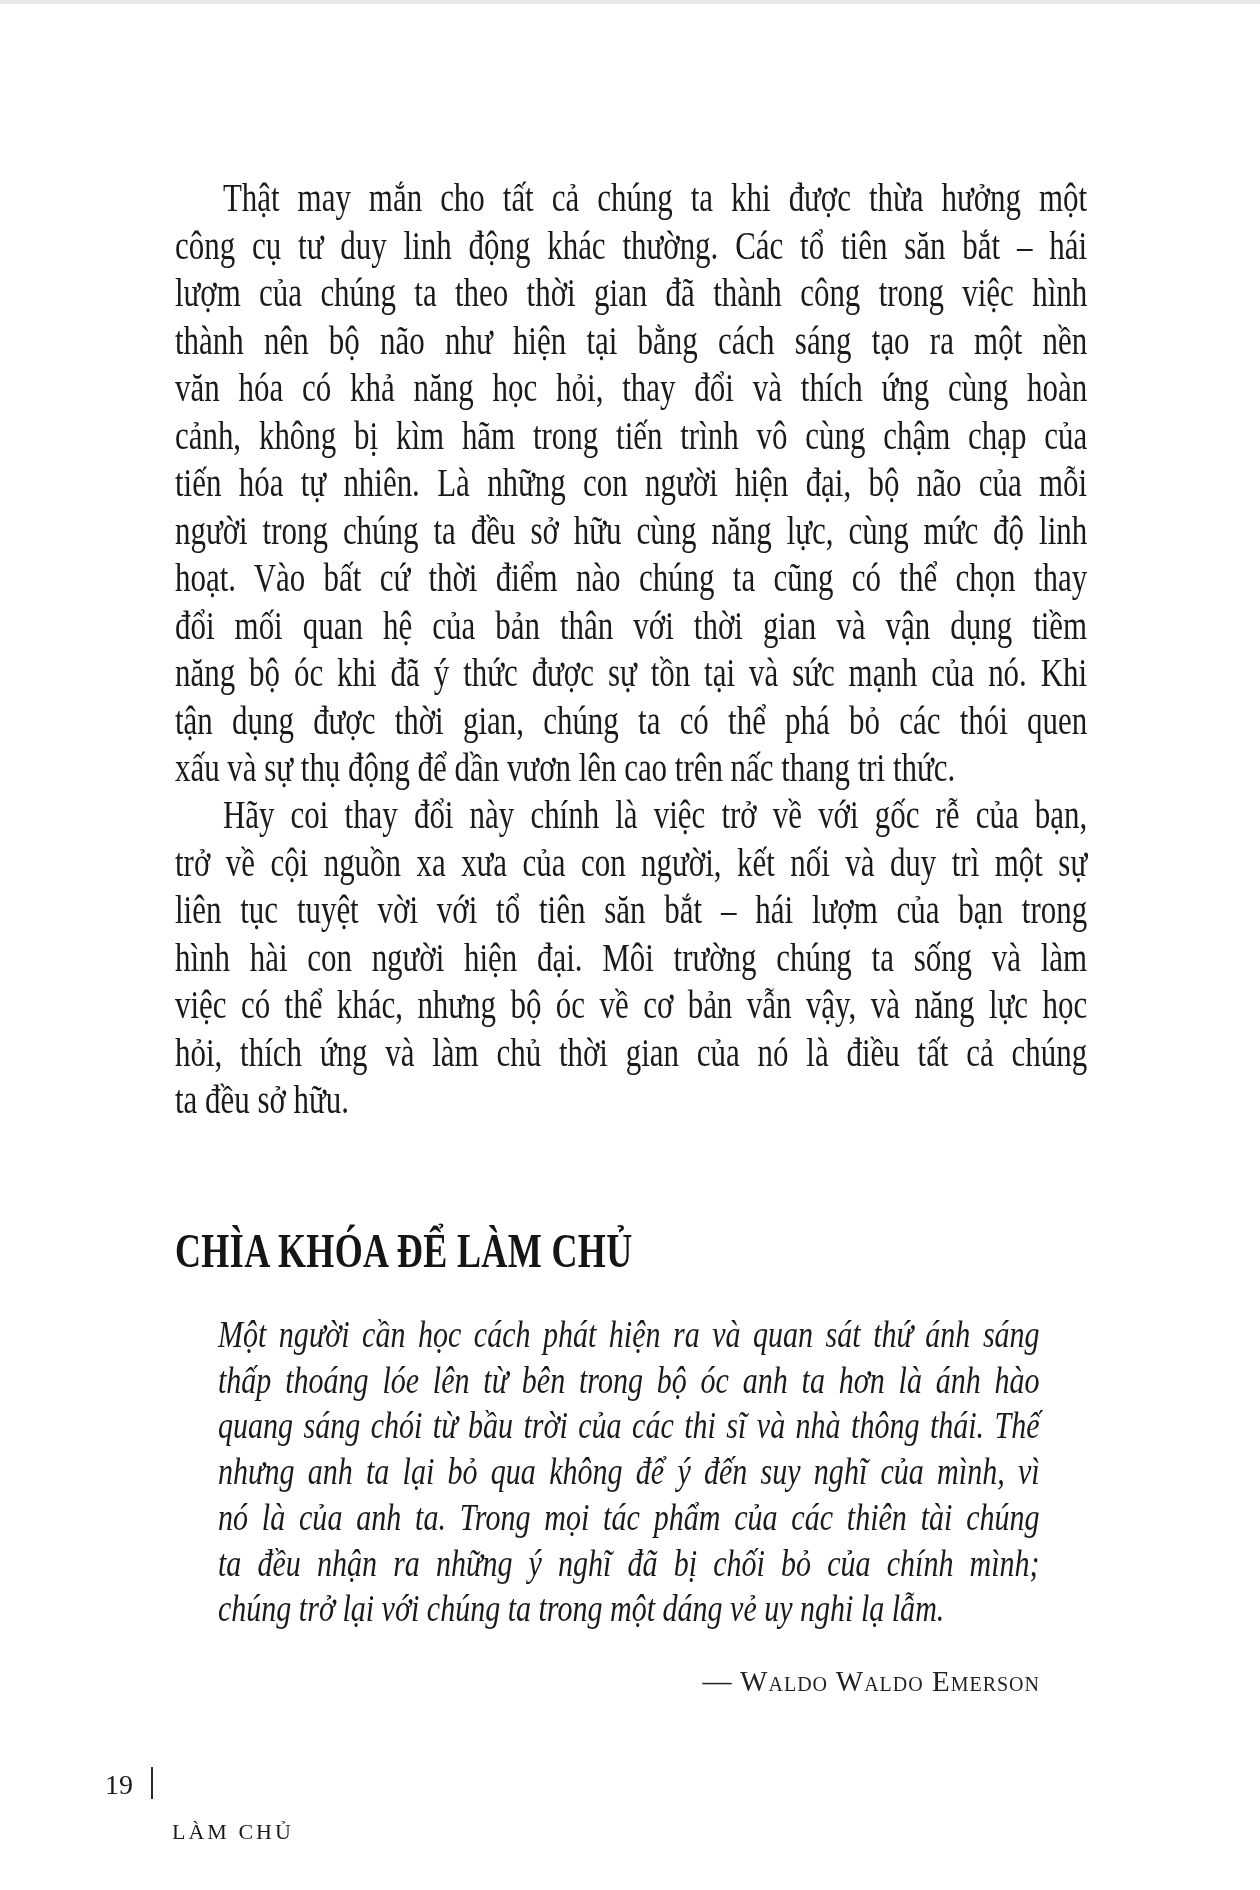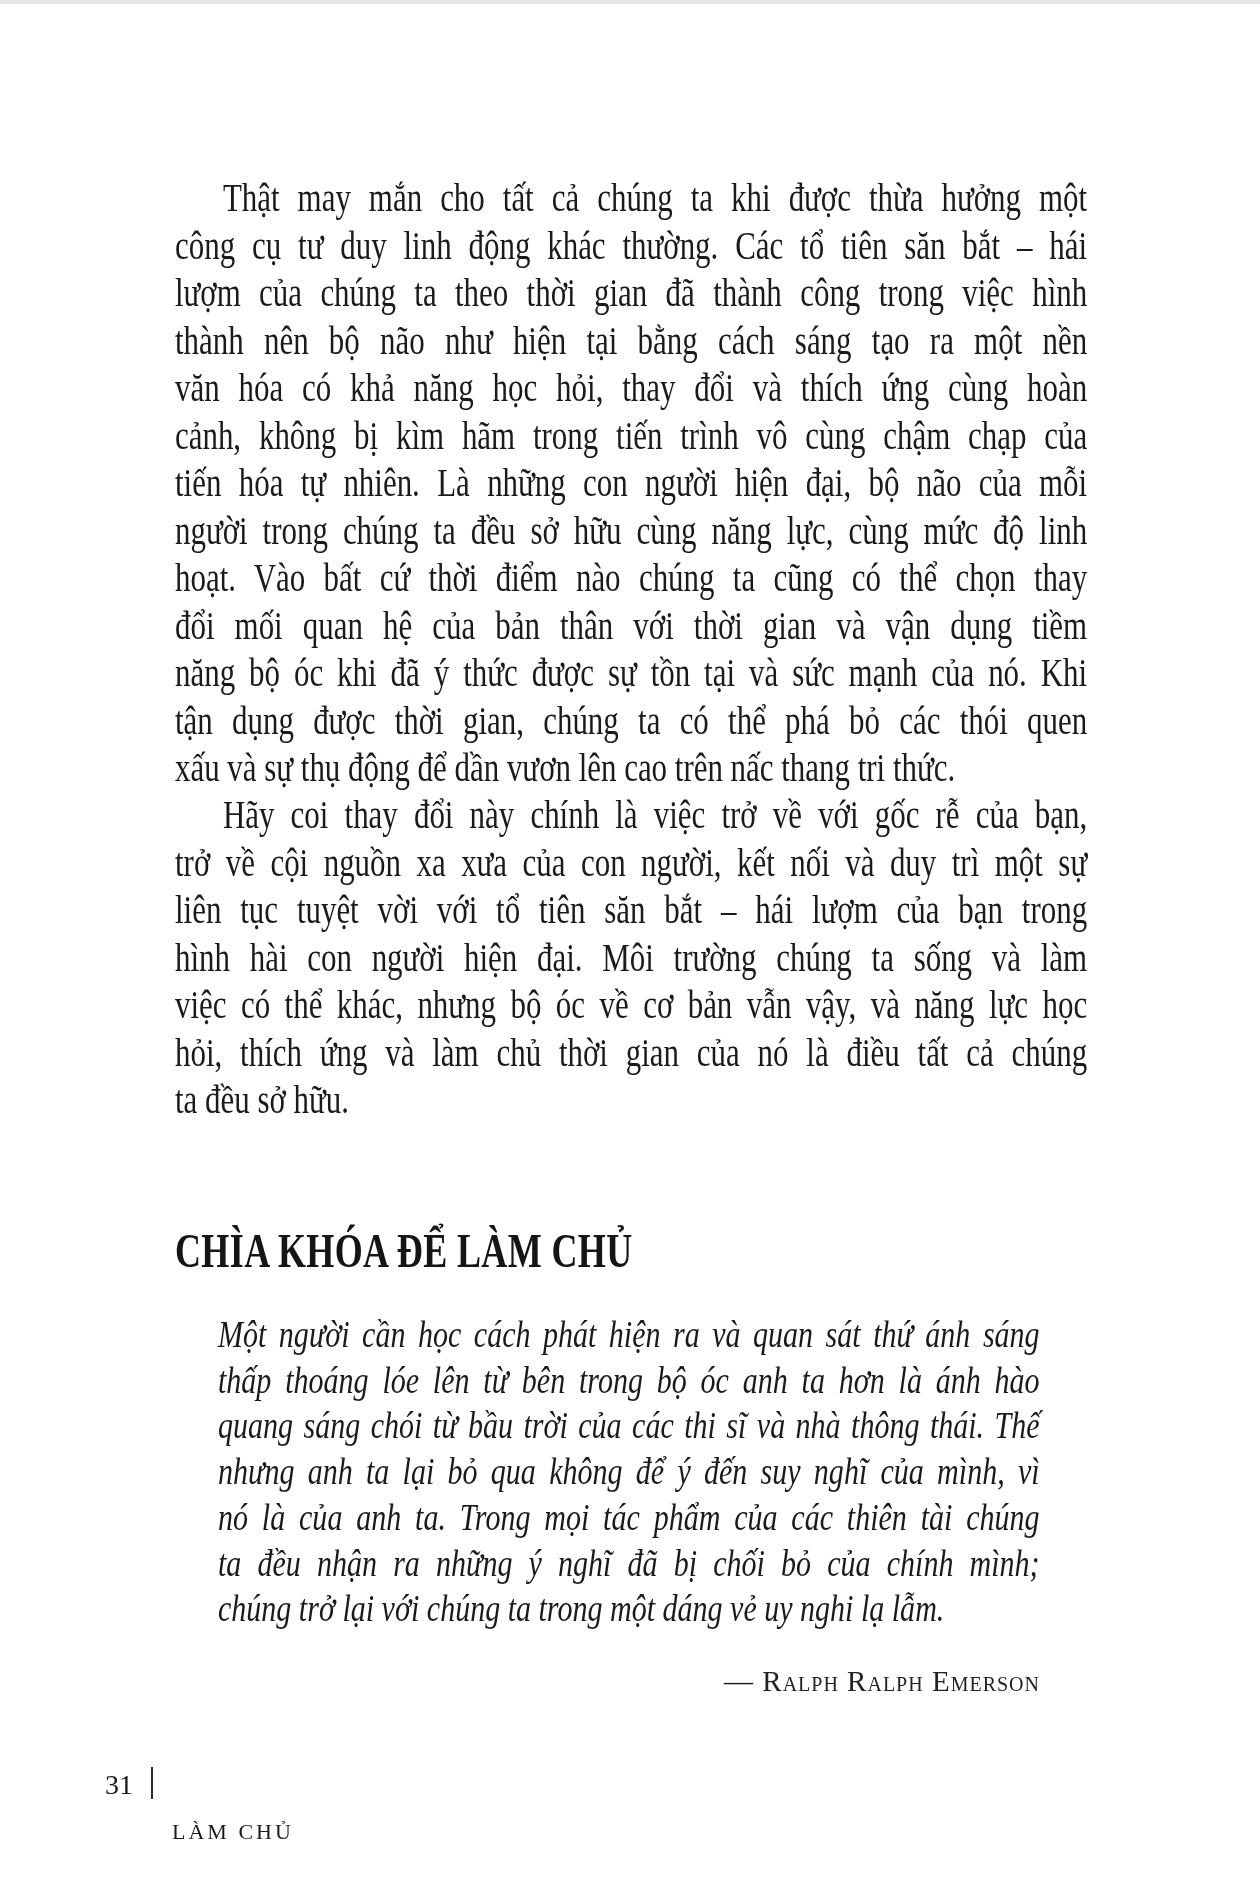--- a/index.html
+++ b/index.html
@@ -101,19 +101,19 @@
   <div class="block quote-text">
     <div class="line">Một người cần học cách phát hiện ra và quan sát thứ ánh sáng</div>
     <div class="line">thấp thoáng lóe lên từ bên trong bộ óc anh ta hơn là ánh hào</div>
     <div class="line">quang sáng chói từ bầu trời của các thi sĩ và nhà thông thái. Thế</div>
     <div class="line">nhưng anh ta lại bỏ qua không để ý đến suy nghĩ của mình, vì</div>
     <div class="line">nó là của anh ta. Trong mọi tác phẩm của các thiên tài chúng</div>
     <div class="line">ta đều nhận ra những ý nghĩ đã bị chối bỏ của chính mình;</div>
     <div class="line last">chúng trở lại với chúng ta trong một dáng vẻ uy nghi lạ lẫm.</div>
   </div>
 
-  <div class="block attribution">— Ralph Ralph Emerson</div>
+  <div class="block attribution">— Waldo Waldo Emerson</div>
 
-  <div class="block footer-num">31</div>
+  <div class="block footer-num">19</div>
   <div class="block footer-bar"></div>
   <div class="block footer-title">LÀM CHỦ</div>
 
 </div>
 
 </body></html>

